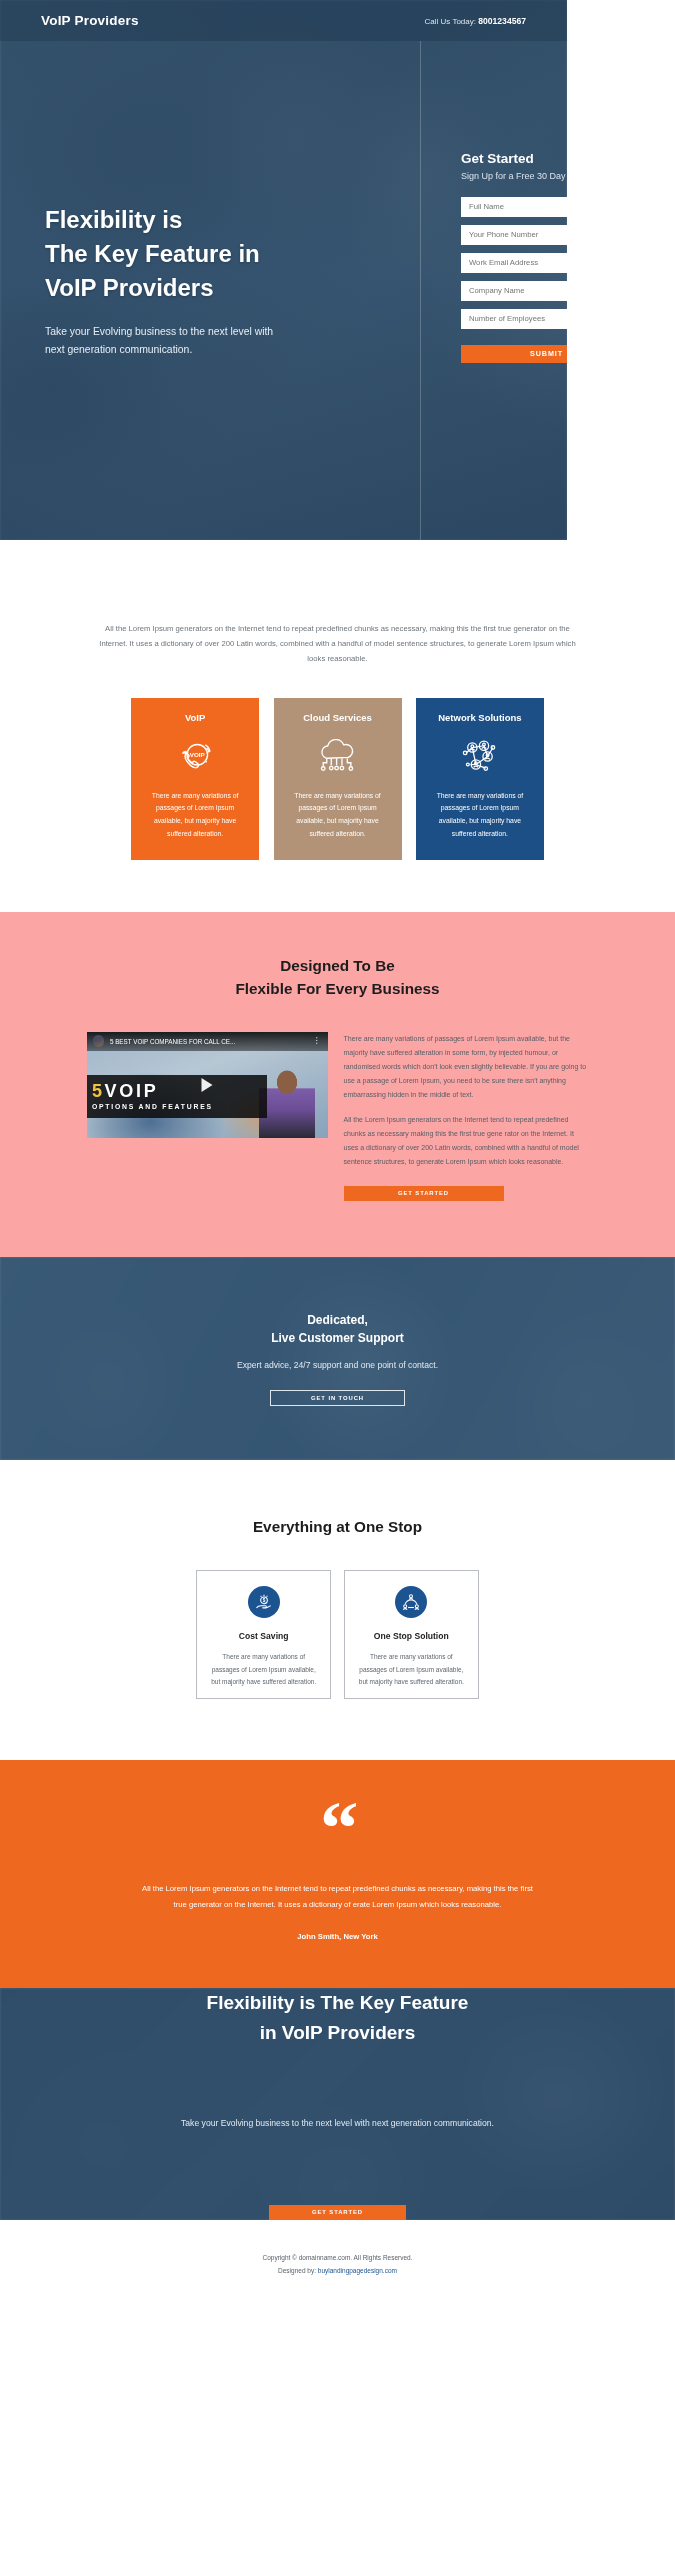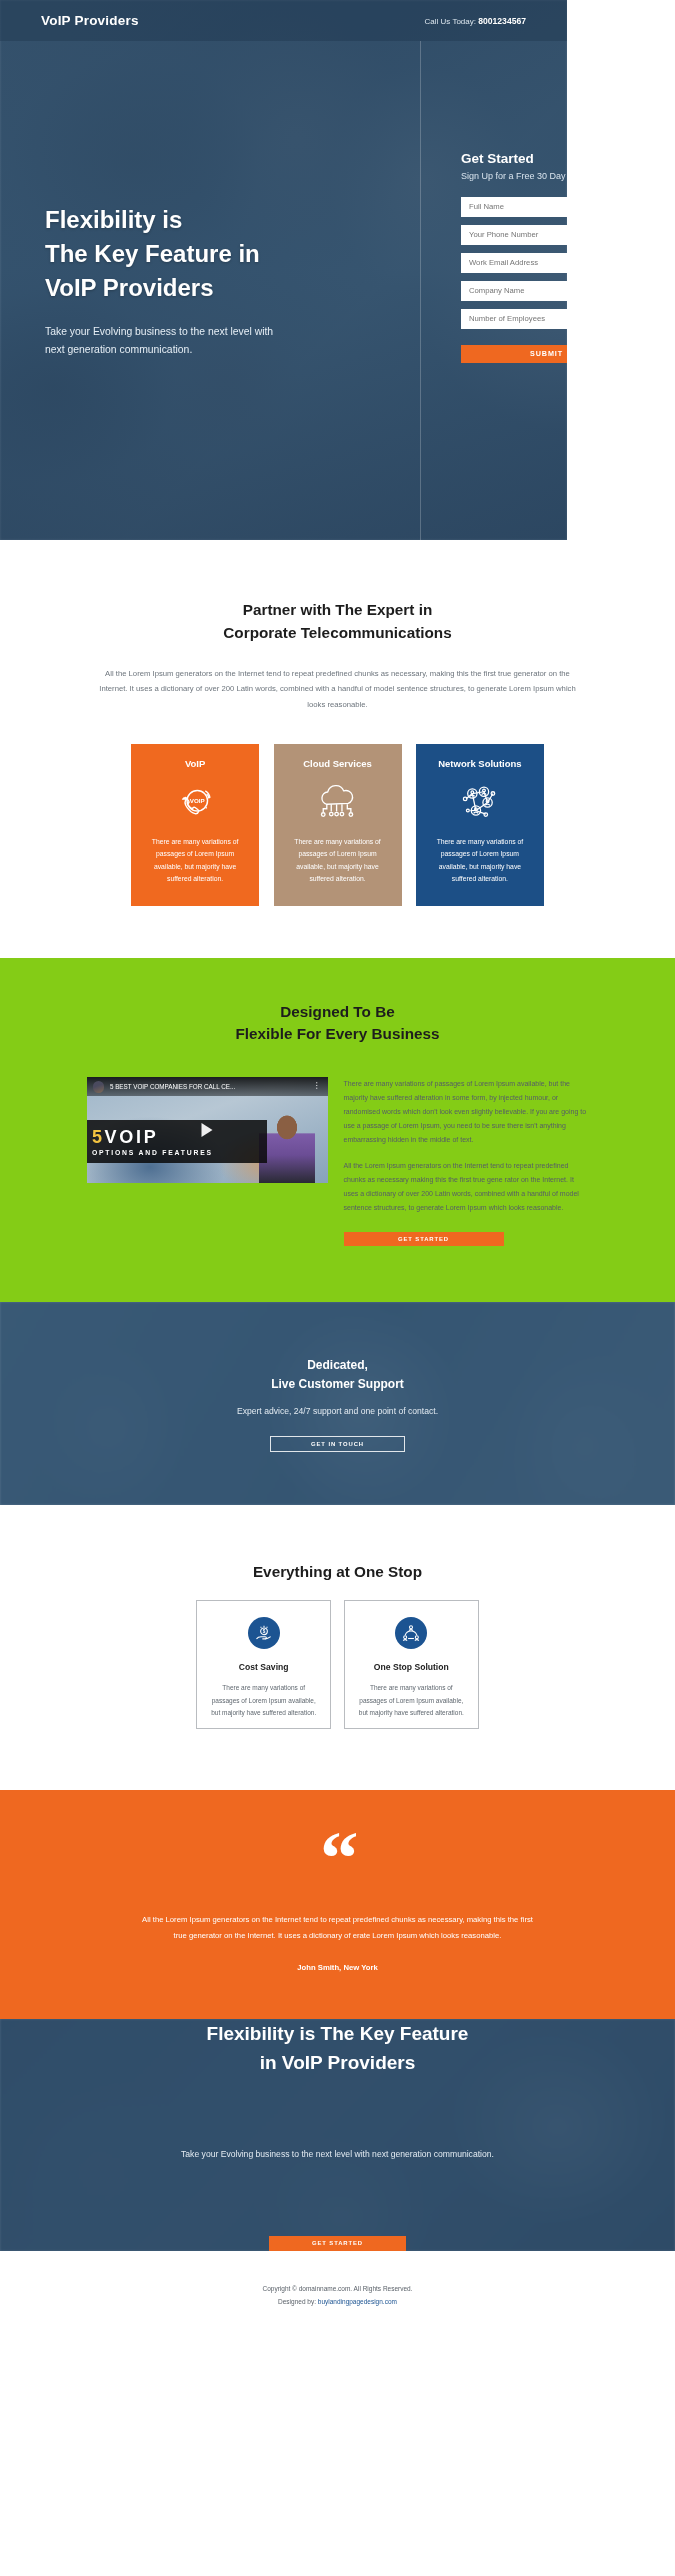--- a/index.html
+++ b/index.html
@@ -88,21 +88,21 @@
     display:flex; flex-direction:column; align-items:center;
   }
   .svc-card.orange { background:#f0691f; }
   .svc-card.blue   { background:#1c4f86; }
   .svc-card.tan    { background:#b39377; }
   .svc-title { color:#fff; font-size:9.5px; font-weight:bold; margin-bottom:5.4px; text-align:center; }
   .svc-icon { height:56px; display:flex; align-items:center; justify-content:center; }
   .svc-text { color:#fff; font-size:6.8px; line-height:1.85; text-align:center; margin-top:5.4px; }
 
   
-  .videosec { padding:43px 0 56px; background:#84cc16; }
+  .videosec { padding:43px 0 56px; background:#fca5a5; }
   .video-row { display:flex; justify-content:center; gap:16px; margin-top:31px; }
   .video-box {
     width:241px; height:106px; background:#111; position:relative; overflow:hidden; cursor:pointer;
   }
   .vid-bar {
     position:absolute; top:0; left:0; right:0; height:19px;
     background:linear-gradient(180deg, rgba(0,0,0,.85), rgba(0,0,0,.45));
     display:flex; align-items:center; padding:0 6.3px; z-index:4;
   }
   .vid-avatar {
@@ -168,21 +168,21 @@
   .support-sub { color:#e3ebf2; font-size:8.6px; margin-top:12.6px; }
   .btn-outline {
     margin-top:20px; width:135px; height:15.3px; background:transparent;
     border:0.9px solid rgba(255,255,255,.85); color:#fff; font-size:5.9px;
     font-weight:bold; letter-spacing:0.9px; cursor:pointer;
     font-family:"Liberation Sans", sans-serif;
   }
 
   
   .onestop { padding:56px 0 61px; background:#fff; }
-  .feat-row { display:flex; justify-content:center; gap:12.6px; margin-top:16px; }
+  .feat-row { display:flex; justify-content:center; gap:12.6px; margin-top:31px; }
   .feat-card {
     width:135px; height:129px; border:0.9px solid #b9bcc0; background:#fff;
     display:flex; flex-direction:column; align-items:center; padding:15.3px 11.7px 0;
   }
   .feat-circle {
     width:32px; height:32px; border-radius:50%; background:#1c5492;
     display:flex; align-items:center; justify-content:center; flex:none;
   }
   .feat-title { font-size:8.6px; font-weight:bold; color:#1d1d1d; margin-top:13.5px; }
   .feat-text { font-size:6.5px; color:#5f676f; line-height:1.9; text-align:center; margin-top:10px; }
@@ -267,24 +267,20 @@
         <input class="field" type="text" placeholder="Your Phone Number" style="">
         <input class="field" type="text" placeholder="Work Email Address" style="">
         <input class="field" type="text" placeholder="Company Name" style="">
         <input class="field" type="text" placeholder="Number of Employees" style="">
         <button class="submit-btn" type="submit">SUBMIT</button>
       </form>
     </div>
   </section>
 
   <section class="partner">
-    <h2 class="sec-title">
-      <span>Partner with The Expert in</span><br>
-      <span>Corporate Telecommunications</span>
-    </h2>
     <p class="lead">All the Lorem Ipsum generators on the Internet tend to repeat predefined chunks as necessary, making this the first true generator on the Internet. It uses a dictionary of over 200 Latin words, combined with a handful of model sentence structures, to generate Lorem Ipsum which looks reasonable.</p>
 
     <div class="cards3">
 
       <div class="svc-card orange">
         <div class="svc-title">VoIP</div>
         <div class="svc-icon">
           <svg width="41" height="41" viewBox="0 0 46 46" fill="none" stroke="#fff" stroke-width="1.6">
             <circle cx="25" cy="21" r="11.5"></circle>
             <text x="25" y="24" font-family="Liberation Sans, sans-serif" font-size="7" font-weight="bold" fill="#fff" stroke="none" text-anchor="middle">VOIP</text>

